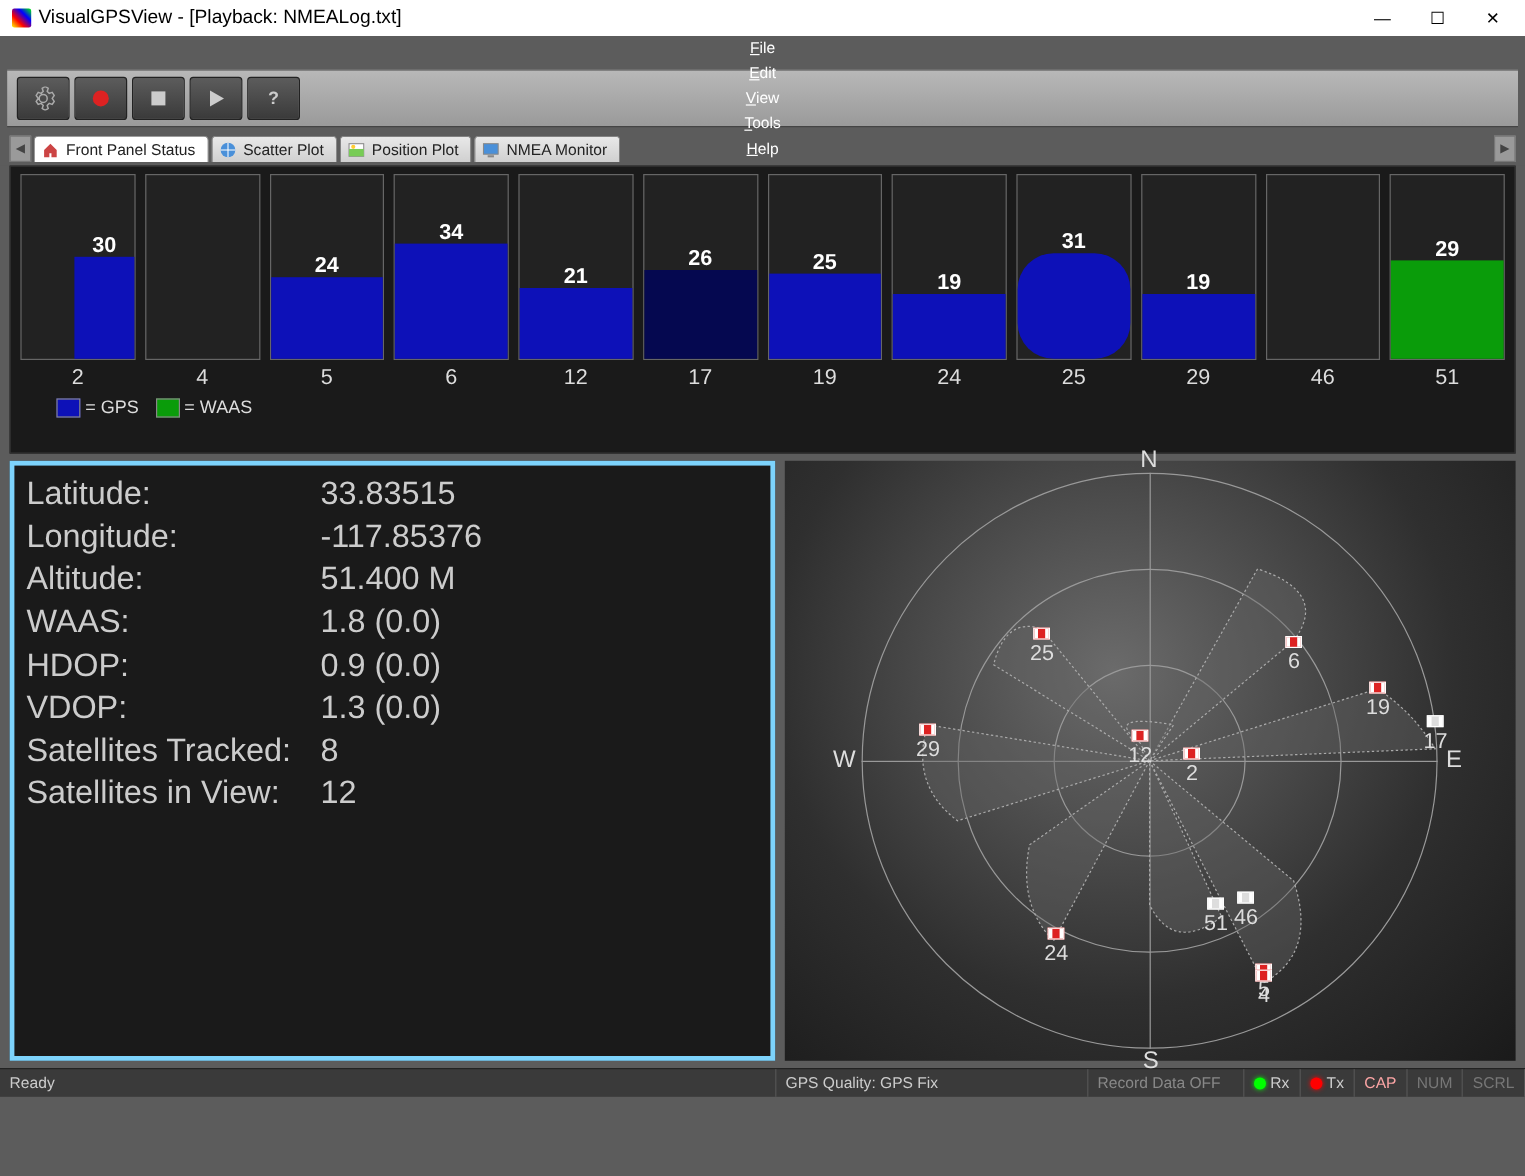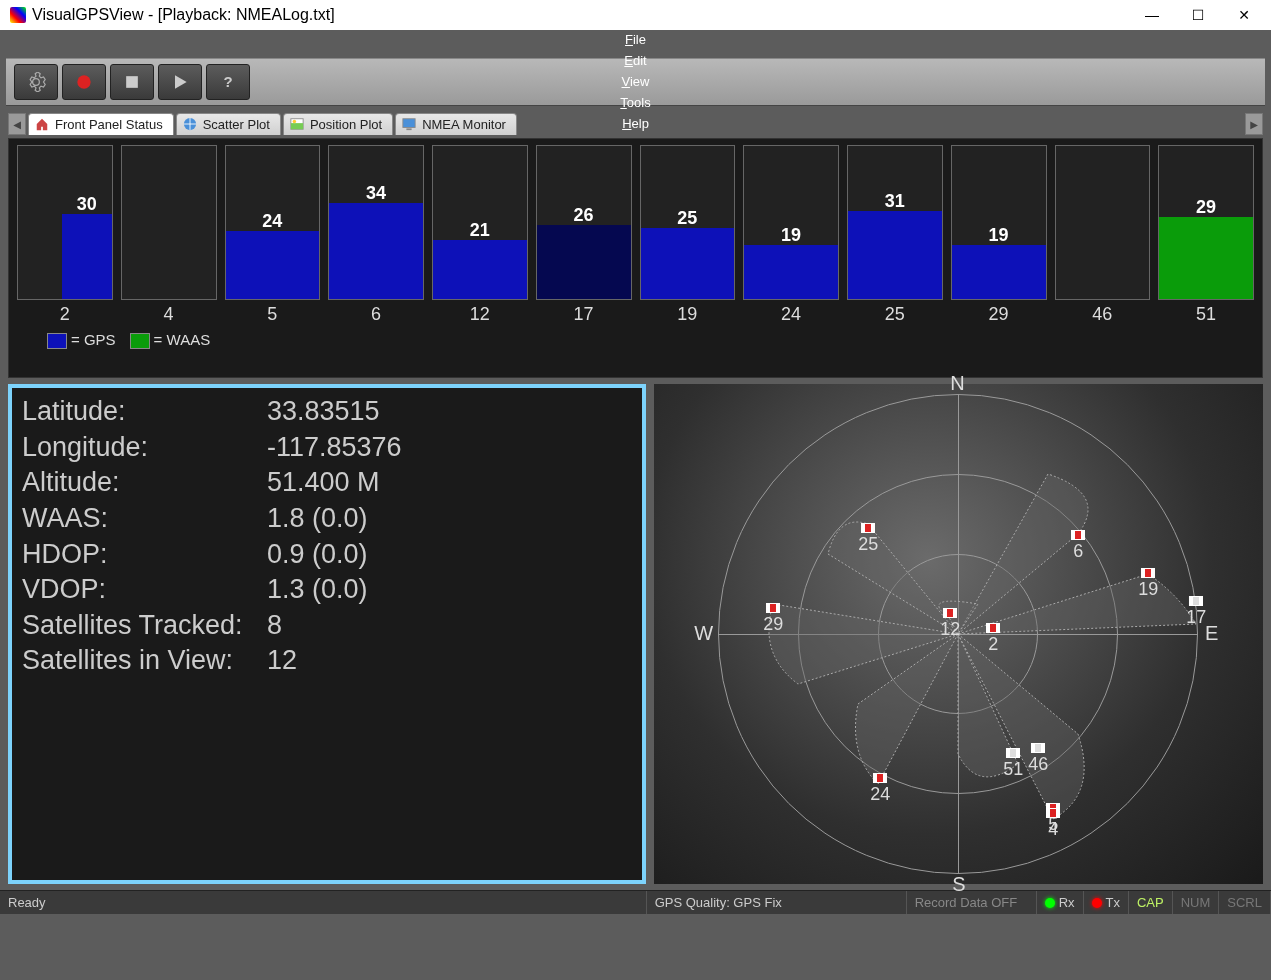--- a/index.html
+++ b/index.html
@@ -18,21 +18,21 @@
 .menubar .menu span.ul { text-decoration: underline; }
 
 
 .toolbar { background: linear-gradient(#b8b8b8,#9a9a9a); height: 48px; display: flex; align-items: center; padding: 0 8px; gap: 4px; border-top: 1px solid #888; border-bottom: 1px solid #444; margin: 4px 6px; }
 .tbtn { width: 44px; height: 36px; background: linear-gradient(#5c5c5c,#3a3a3a); border: 1px solid #222; border-radius: 3px; display: flex; align-items: center; justify-content: center; cursor: pointer; }
 .tbtn svg { width: 20px; height: 20px; }
 
 
 .tabstrip { display: flex; align-items: center; background: #5c5c5c; padding: 0 6px; height: 28px; }
 .tab-arrow { width: 18px; height: 22px; background: #9a9a9a; border: 1px solid #777; display: flex; align-items: center; justify-content: center; font-size: 10px; color: #444; cursor: pointer; margin: 0 2px; }
-.tab { background: linear-gradient(#e8e8e8,#d0d0d0); border: 1px solid #888; border-bottom: none; padding: 3px 10px 3px 6px; font-size: 13px; color: #222; display: flex; align-items: flex-start; gap: 6px; margin-right: 2px; cursor: pointer; border-radius: 4px 4px 0 0; }
+.tab { background: linear-gradient(#e8e8e8,#d0d0d0); border: 1px solid #888; border-bottom: none; padding: 3px 10px 3px 6px; font-size: 13px; color: #222; display: flex; align-items: flex-end; gap: 6px; margin-right: 2px; cursor: pointer; border-radius: 4px 4px 0 0; }
 .tab.active { background: #fff; }
 .tab .ticon { width: 14px; height: 14px; }
 .tabspace { flex: 1; }
 
 
 .panel { margin: 0 8px 6px 8px; border: 1px solid #333; background: #1a1a1a; height: 240px; position: relative; }
 .bars { display: flex; gap: 8px; padding: 6px 8px 2px 8px; height: 188px; align-items: flex-end; }
 .barcol { flex: 1; display: flex; flex-direction: column; align-items: center; height: 100%; }
 .barframe { width: 100%; height: 170px; border: 1px solid #666; background: #222; position: relative; display: flex; align-items: flex-end; }
 .barfill { width: 100%; position: relative; }
@@ -220,21 +220,21 @@
       <div class="barcol">
         <div class="barframe">
           <div class="barfill gps" style="height: 53.8333px;">
             <div class="barval">19</div>
           </div>
         </div>
         <div class="barid">24</div>
       </div>
       <div class="barcol">
         <div class="barframe">
-          <div class="barfill gps" style="height: 87.8333px;">
+          <div class="barfill gps" style="height: 87.8333px; border-radius: 30px;">
             <div class="barval">31</div>
           </div>
         </div>
         <div class="barid">25</div>
       </div>
       <div class="barcol">
         <div class="barframe">
           <div class="barfill gps" style="height: 53.8333px;">
             <div class="barval">19</div>
           </div>
@@ -375,16 +375,16 @@
   <div class="cell" style="width:260px">GPS Quality: GPS Fix</div>
   <div class="cell" style="width:130px;color:#888">Record Data OFF</div>
   <div class="cell">
       <span class="led green"></span>
       <span>Rx</span>
     </div>
   <div class="cell">
       <span class="led red"></span>
       <span>Tx</span>
     </div>
-  <div class="cell" style="color:#bef264">CAP</div>
+  <div class="cell" style="color:#fca5a5">CAP</div>
   <div class="cell" style="color:#777">NUM</div>
   <div class="cell" style="color:#777">SCRL</div>
 </div>
 
 </body></html>

